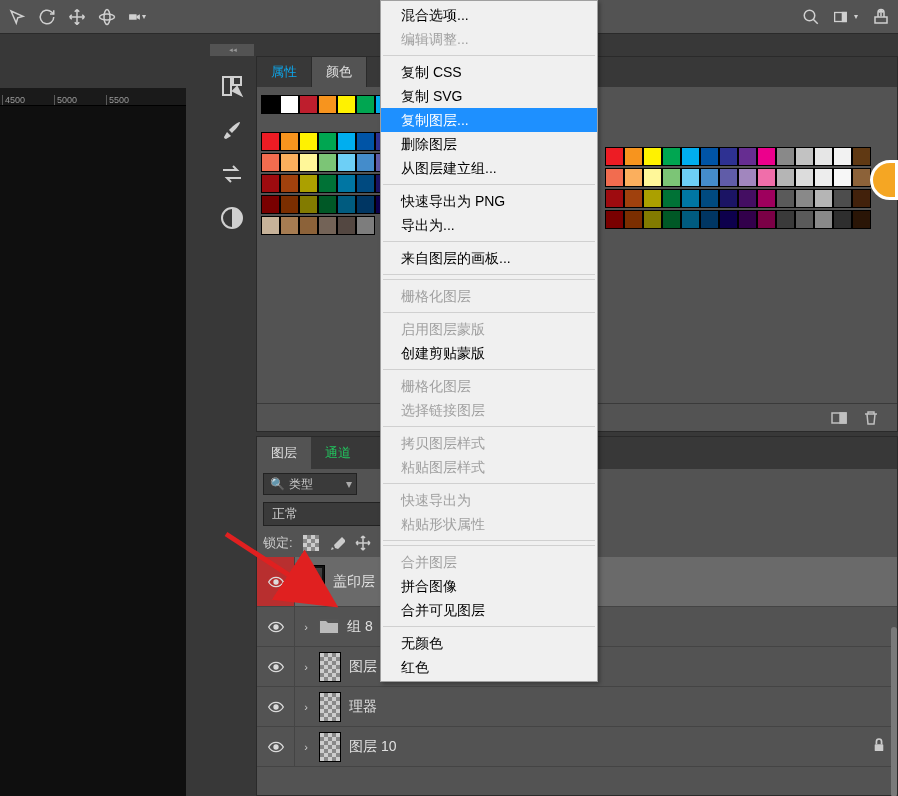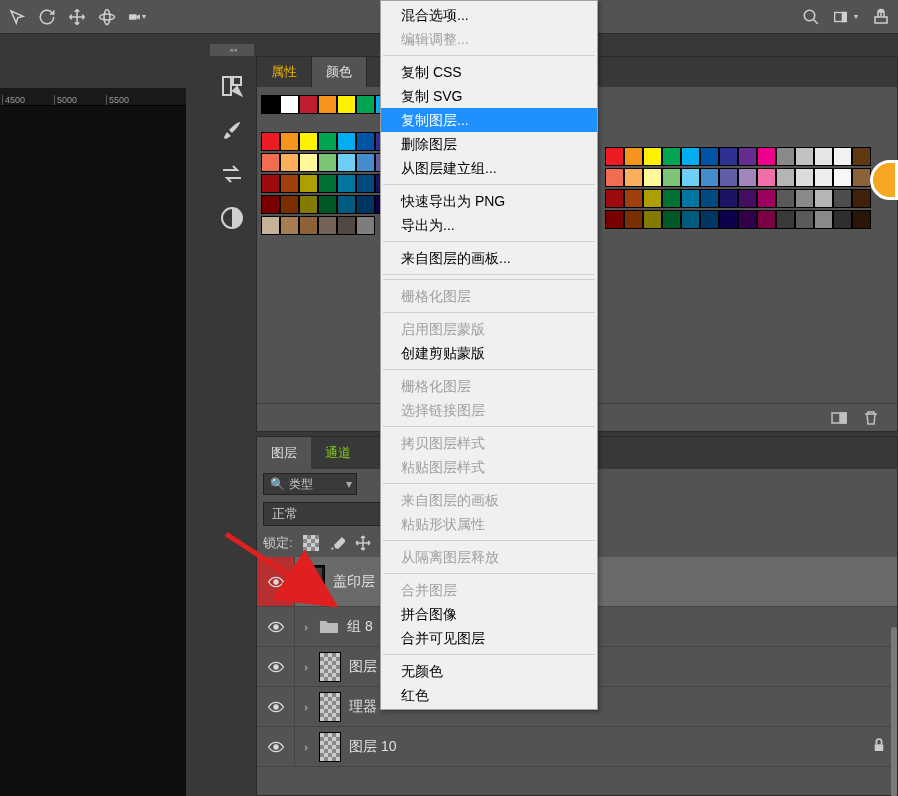--- a/index.html
+++ b/index.html
@@ -20,34 +20,34 @@
 
 
 .icon-strip { position: absolute; top: 44px; left: 210px; width: 44px; height: 200px; display: flex; flex-direction: column; align-items: center; gap: 20px; padding-top: 30px; }
 .icon-strip .strip-icon { width: 24px; height: 24px; color: #d0d0d0; display:flex; align-items:center; justify-content:center;}
 .collapse-handle { position: absolute; top: 44px; left: 210px; width: 44px; height: 12px; background: #535353; display:flex; align-items:center; justify-content:center;}
 .collapse-handle::after{content:"◄◄"; font-size:6px; color:#999; letter-spacing:-2px;}
 
 
 .props-panel { position: absolute; top: 56px; left: 256px; right: 0; height: 376px; background: #535353; border: 1px solid #2a2a2a; }
 .props-tabs { height: 30px; display: flex; background: #383838; }
-.props-tab { padding: 0 14px; display: flex; align-items: center; color: #eab308; border-right: 1px solid #2a2a2a; font-size:13px;}
+.props-tab { padding: 0 14px; display: flex; align-items: center; color: #0ea5e9; border-right: 1px solid #2a2a2a; font-size:13px;}
 .props-tab.active { background: #535353; color: #e0e0e0; }
 
 .swatches-area { padding: 8px 4px; }
 .swatch-row { display: flex; gap: 0px; margin-bottom: 2px; }
 .swatch { width: 19px; height: 19px; border: 1px solid #000; }
 
 .props-footer { position:absolute; bottom:0; left:0; right:0; height:28px; display:flex; justify-content:flex-end; align-items:center; gap:16px; padding-right:18px; border-top:1px solid #3a3a3a;}
 .footer-ico { width:16px; height:16px; color:#c0c0c0; }
 
 
 .layers-panel { position: absolute; top: 436px; left: 256px; right: 0; bottom: 0; background: #535353; border: 1px solid #2a2a2a; }
 .layers-tabs { height: 32px; display: flex; background: #383838; }
-.layers-tab { padding: 0 14px; display: flex; align-items: center; color: #84cc16; font-size:13px; }
+.layers-tab { padding: 0 14px; display: flex; align-items: center; color: #22c55e; font-size:13px; }
 .layers-tab.active { background: #535353; color: #e0e0e0; }
 
 .layer-filter-bar { height: 30px; display: flex; align-items: center; padding: 0 6px; gap: 4px; }
 .filter-dd { background: #3a3a3a; border: 1px solid #222; color: #ccc; height: 22px; width: 94px; font-size: 12px; display:flex; align-items:center; padding:0 6px; position:relative;}
 .filter-dd::after{content:"▾"; position:absolute; right:4px; color:#aaa;}
 .filter-dd .srch{margin-right:4px;}
 
 .blend-row { height: 30px; display:flex; align-items:center; padding:0 6px; }
 .blend-dd { background: #3a3a3a; border: 1px solid #222; color: #ccc; height: 24px; width: 120px; font-size: 13px; display:flex; align-items:center; padding:0 8px;}
 
@@ -492,24 +492,23 @@
     <div class="menu-sep"></div>
     <div class="menu-item disabled">启用图层蒙版</div>
     <div class="menu-item">创建剪贴蒙版</div>
     <div class="menu-sep"></div>
     <div class="menu-item disabled">栅格化图层</div>
     <div class="menu-item disabled">选择链接图层</div>
     <div class="menu-sep"></div>
     <div class="menu-item disabled">拷贝图层样式</div>
     <div class="menu-item disabled">粘贴图层样式</div>
     <div class="menu-sep"></div>
-    <div class="menu-item disabled">来自图层的画板</div>
+    <div class="menu-item disabled">快速导出为</div>
     <div class="menu-item disabled">粘贴形状属性</div>
     <div class="menu-sep"></div>
-    <div class="menu-item disabled">从隔离图层释放</div>
     <div class="menu-sep"></div>
     <div class="menu-item disabled">合并图层</div>
     <div class="menu-item">拼合图像</div>
     <div class="menu-item">合并可见图层</div>
     <div class="menu-sep"></div>
     <div class="menu-item">无颜色</div>
     <div class="menu-item">红色</div>
   </div>
 
 <svg class="red-arrow" viewBox="0 0 120 80">

